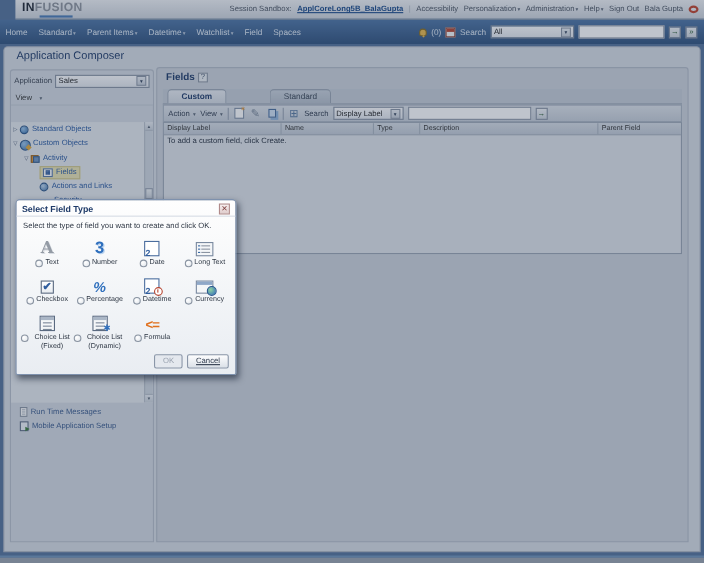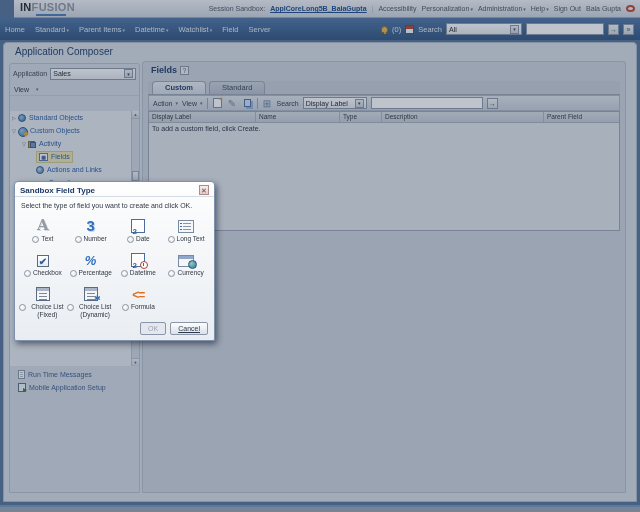--- a/index.html
+++ b/index.html
@@ -83,21 +83,21 @@
   .ico-mobile { width:8px; height:9px; background:#eef2f6; border:1px solid #5a6a80; position:relative; }
   .ico-mobile::after { content:""; position:absolute; right:-2px; bottom:-1px; border-left:4px solid #3a7a3a; border-top:2px solid transparent; border-bottom:2px solid transparent; }
   .tree-bottom { position:absolute; bottom:98px; left:0; width:131px; }
   .tree-bottom .tree-row { color:#3a5a8c; }
 
   
   .main { position:absolute; top:18px; left:138px; right:10px; bottom:8px; background:#ccd2da;
     border:1px solid #b2bac6; border-radius:3px 3px 0 0; }
   .main-title { position:absolute; top:3px; left:8px; font-size:9px; font-weight:bold; color:#1e3a68; display:flex; align-items:center; gap:3px; }
   .help-box { width:9px; height:9px; border:1px solid #8a94a2; background:#e8ecf0; color:#55637a; font-size:7px; font-weight:normal; text-align:center; line-height:8px; cursor:pointer; }
-  .tabstrip { position:absolute; top:19px; left:5px; right:5px; height:14px; border-bottom:1px solid #9aa4b2; background:#c4ccd6; display:flex; align-items:flex-end; padding-left:4px; }
+  .tabstrip { position:absolute; top:19px; left:5px; right:5px; height:14px; border-bottom:1px solid #9aa4b2; background:#c4ccd6; display:flex; align-items:flex-end; padding-left:4px;gap:36px; }
   .tab { height:13px; line-height:12px; padding:0 12px; font-size:7.5px; border:1px solid #9aa4b2; border-bottom:none; border-radius:4px 4px 0 0; margin-right:3px; cursor:pointer; }
   .tab.active { background:linear-gradient(#e8ecf1,#d3d9e1); color:#1e3a68; font-weight:bold; }
   .tab.inactive { background:linear-gradient(#c8d0da,#b4bdc9); color:#3a4656; }
   .toolbar { position:absolute; top:33px; left:5px; right:5px; height:16px;
     background:linear-gradient(#dde2e8,#c6cdd7); border:1px solid #aab3c0;
     display:flex; align-items:center; gap:4px; padding:0 4px; font-size:7px; color:#2e3a4c; }
   .tool-menu { display:flex; align-items:center; gap:2px; cursor:pointer; }
   .tool-sep { width:1px; height:11px; background:#9aa4b2; }
   .tico { width:11px; height:11px; display:flex; align-items:center; justify-content:center; cursor:pointer; }
   .ico-new { width:9px; height:10px; background:#fff; border:1px solid #7a8aa0; position:relative; }
@@ -177,21 +177,21 @@
   </div>
 </div>
 
 <div class="navbar">
   <span class="nav-item"><span>Home</span></span>
   <span class="nav-item"><span>Standard</span><span class="arr">▾</span></span>
   <span class="nav-item"><span>Parent Items</span><span class="arr">▾</span></span>
   <span class="nav-item"><span>Datetime</span><span class="arr">▾</span></span>
   <span class="nav-item"><span>Watchlist</span><span class="arr">▾</span></span>
   <span class="nav-item"><span>Field</span></span>
-  <span class="nav-item"><span>Server</span></span>
+  <span class="nav-item"><span>Spaces</span></span>
   <div class="nav-right">
     <span class="bell"></span>
     <span>(0)</span>
     <span class="navcal"></span>
     <span>Search</span>
     <span class="fake-select nav-search-select">
         <span>All</span>
         <span class="dd">▾</span>
       </span>
     <span class="nav-search-input"></span>
@@ -319,21 +319,21 @@
   </div>
 </div>
 
 <div class="statusline"></div>
 <div class="statusbar"></div>
 
 <div class="overlay"></div>
 
 <div class="dialog">
   <div class="dlg-titlebar">
-    <span class="dlg-title">Sandbox Field Type</span>
+    <span class="dlg-title">Select Field Type</span>
     <span class="dlg-close">✕</span>
   </div>
   <div class="dlg-instruction">Select the type of field you want to create and click OK.</div>
   <div class="dlg-grid">
 
     <div class="opt">
       <div class="opt-icon">
           <span class="g-text">A</span>
         </div>
       <div class="opt-row">

